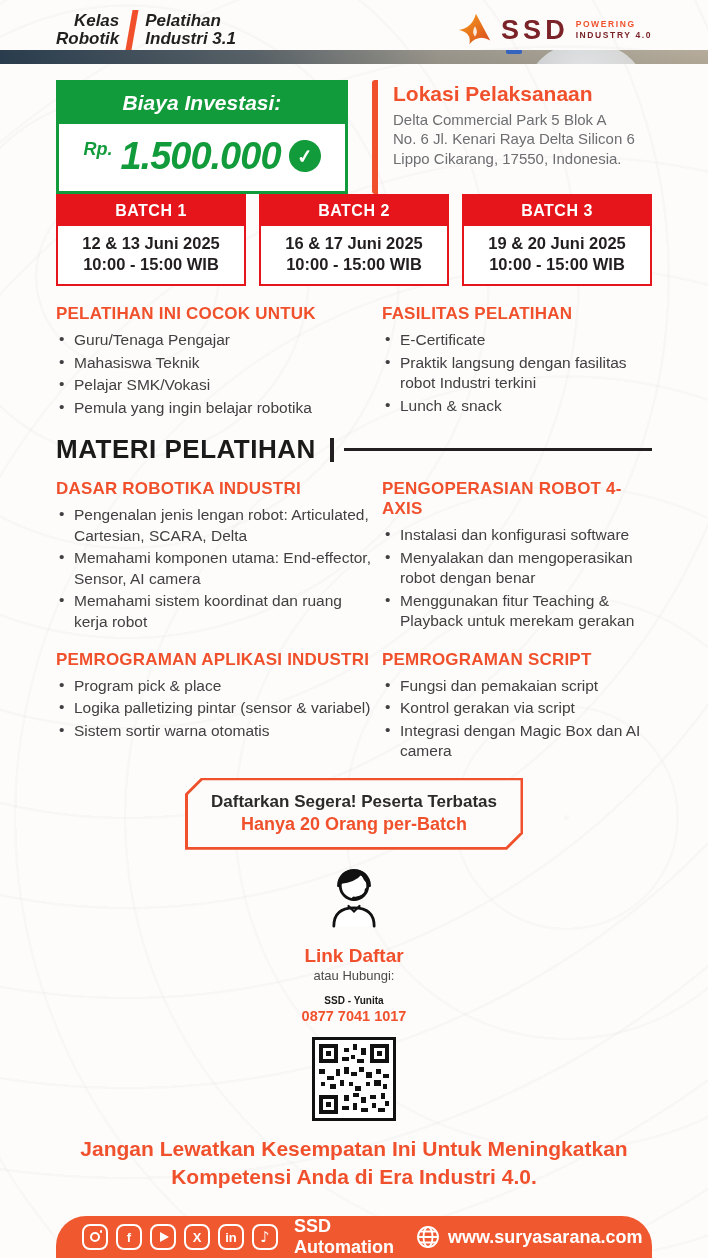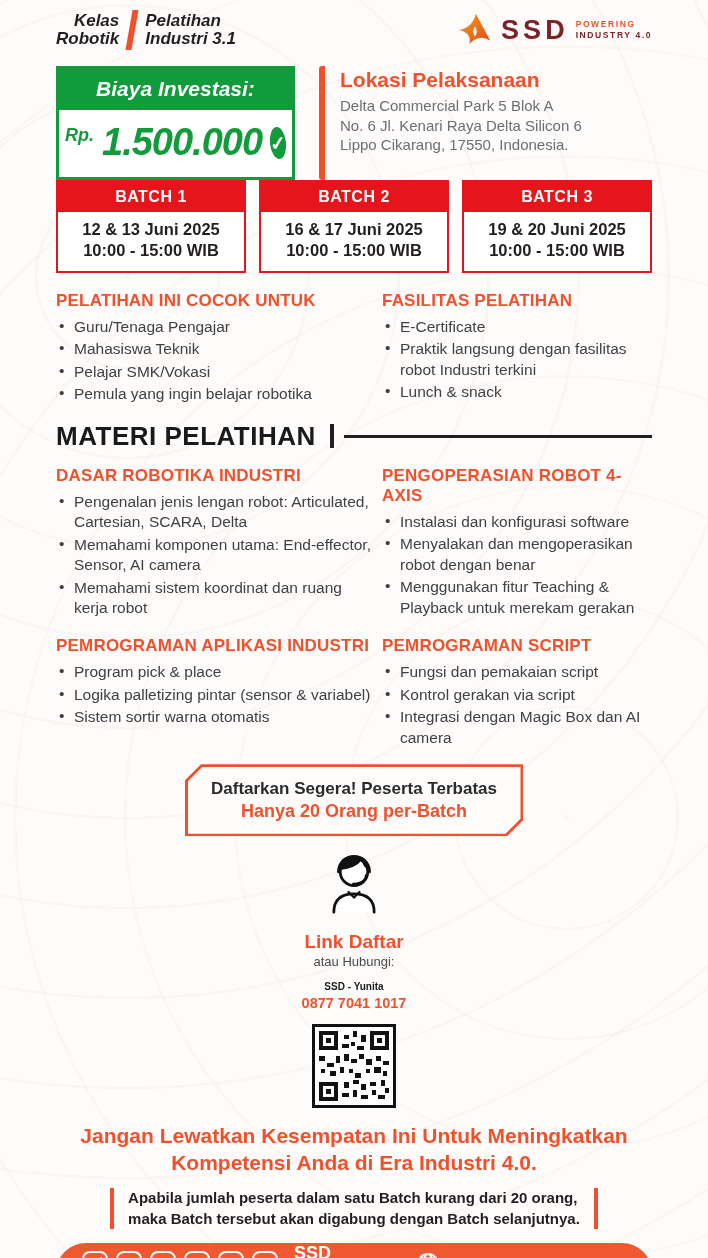--- a/index.html
+++ b/index.html
@@ -44,21 +44,21 @@
   .hero-text { left:56px; top:44px; }
   .hero-title { position:static; color:#fff; font-size:40px; line-height:1.12; font-weight:800; letter-spacing:0.5px; }
   .hero-badge { position:static; display:inline-block; margin-top:13px; background:#F0582C; color:#fff; font-size:29px; font-weight:800; letter-spacing:1px; padding:9px 26px 10px 26px; }
 
   
   main { flex:1; padding:16px 56px 0 56px; }
   .row { display:flex; }
 
   
   .price-loc { gap:24px; align-items:stretch; }
-  .price-box { width:239px; border:3px solid #129B3B; background:#fff; }
+  .price-box { width:292px; border:3px solid #129B3B; background:#fff; }
   .price-head { background:#129B3B; color:#fff; font-style:italic; font-weight:bold; font-size:21px; text-align:center; padding:8px 0 9px; }
   .price-body { display:flex; align-items:center; justify-content:center; gap:8px; padding:11px 6px 13px; color:#129B3B; font-style:italic; font-weight:800; }
   .rp { font-size:18px; align-self:flex-start; margin-top:4px; }
   .amount { font-size:38px; letter-spacing:-1px; }
   .check-circle { width:32px; height:32px; border-radius:50%; background:#129B3B; color:#fff; font-size:19px; font-weight:bold; display:flex; align-items:center; justify-content:center; font-style:normal; transform:rotate(-6deg); }
   .loc-box { flex:1; border-left:6px solid #F0512C; border-radius:3px; padding:2px 0 2px 15px; }
   .loc-heading { color:#F0512C; font-size:21px; font-weight:800; margin-bottom:4px; }
   .loc-venue { color:#231F20; font-size:18px; font-weight:800; margin-bottom:4px; }
   .loc-addr { color:#6d6e71; font-size:15px; line-height:1.3; }
 
@@ -357,24 +357,20 @@
       </div>
     </div>
 
     <div class="closing">
       <div>Jangan Lewatkan Kesempatan Ini Untuk Meningkatkan</div>
       <div>Kompetensi Anda di Era Industri 4.0.</div>
     </div>
 
     <div class="note">
       <div class="note-bar"></div>
-      <div class="note-text">
-        <div>Apabila jumlah peserta dalam satu Batch kurang dari 20 orang,</div>
-        <div>maka Batch tersebut akan digabung dengan Batch selanjutnya.</div>
-      </div>
       <div class="note-bar"></div>
     </div>
 
   </main>
 
   <footer>
     <span class="s-icon">
         <span class="ig-lens"></span>
       </span>
     <span class="s-icon">f</span>

